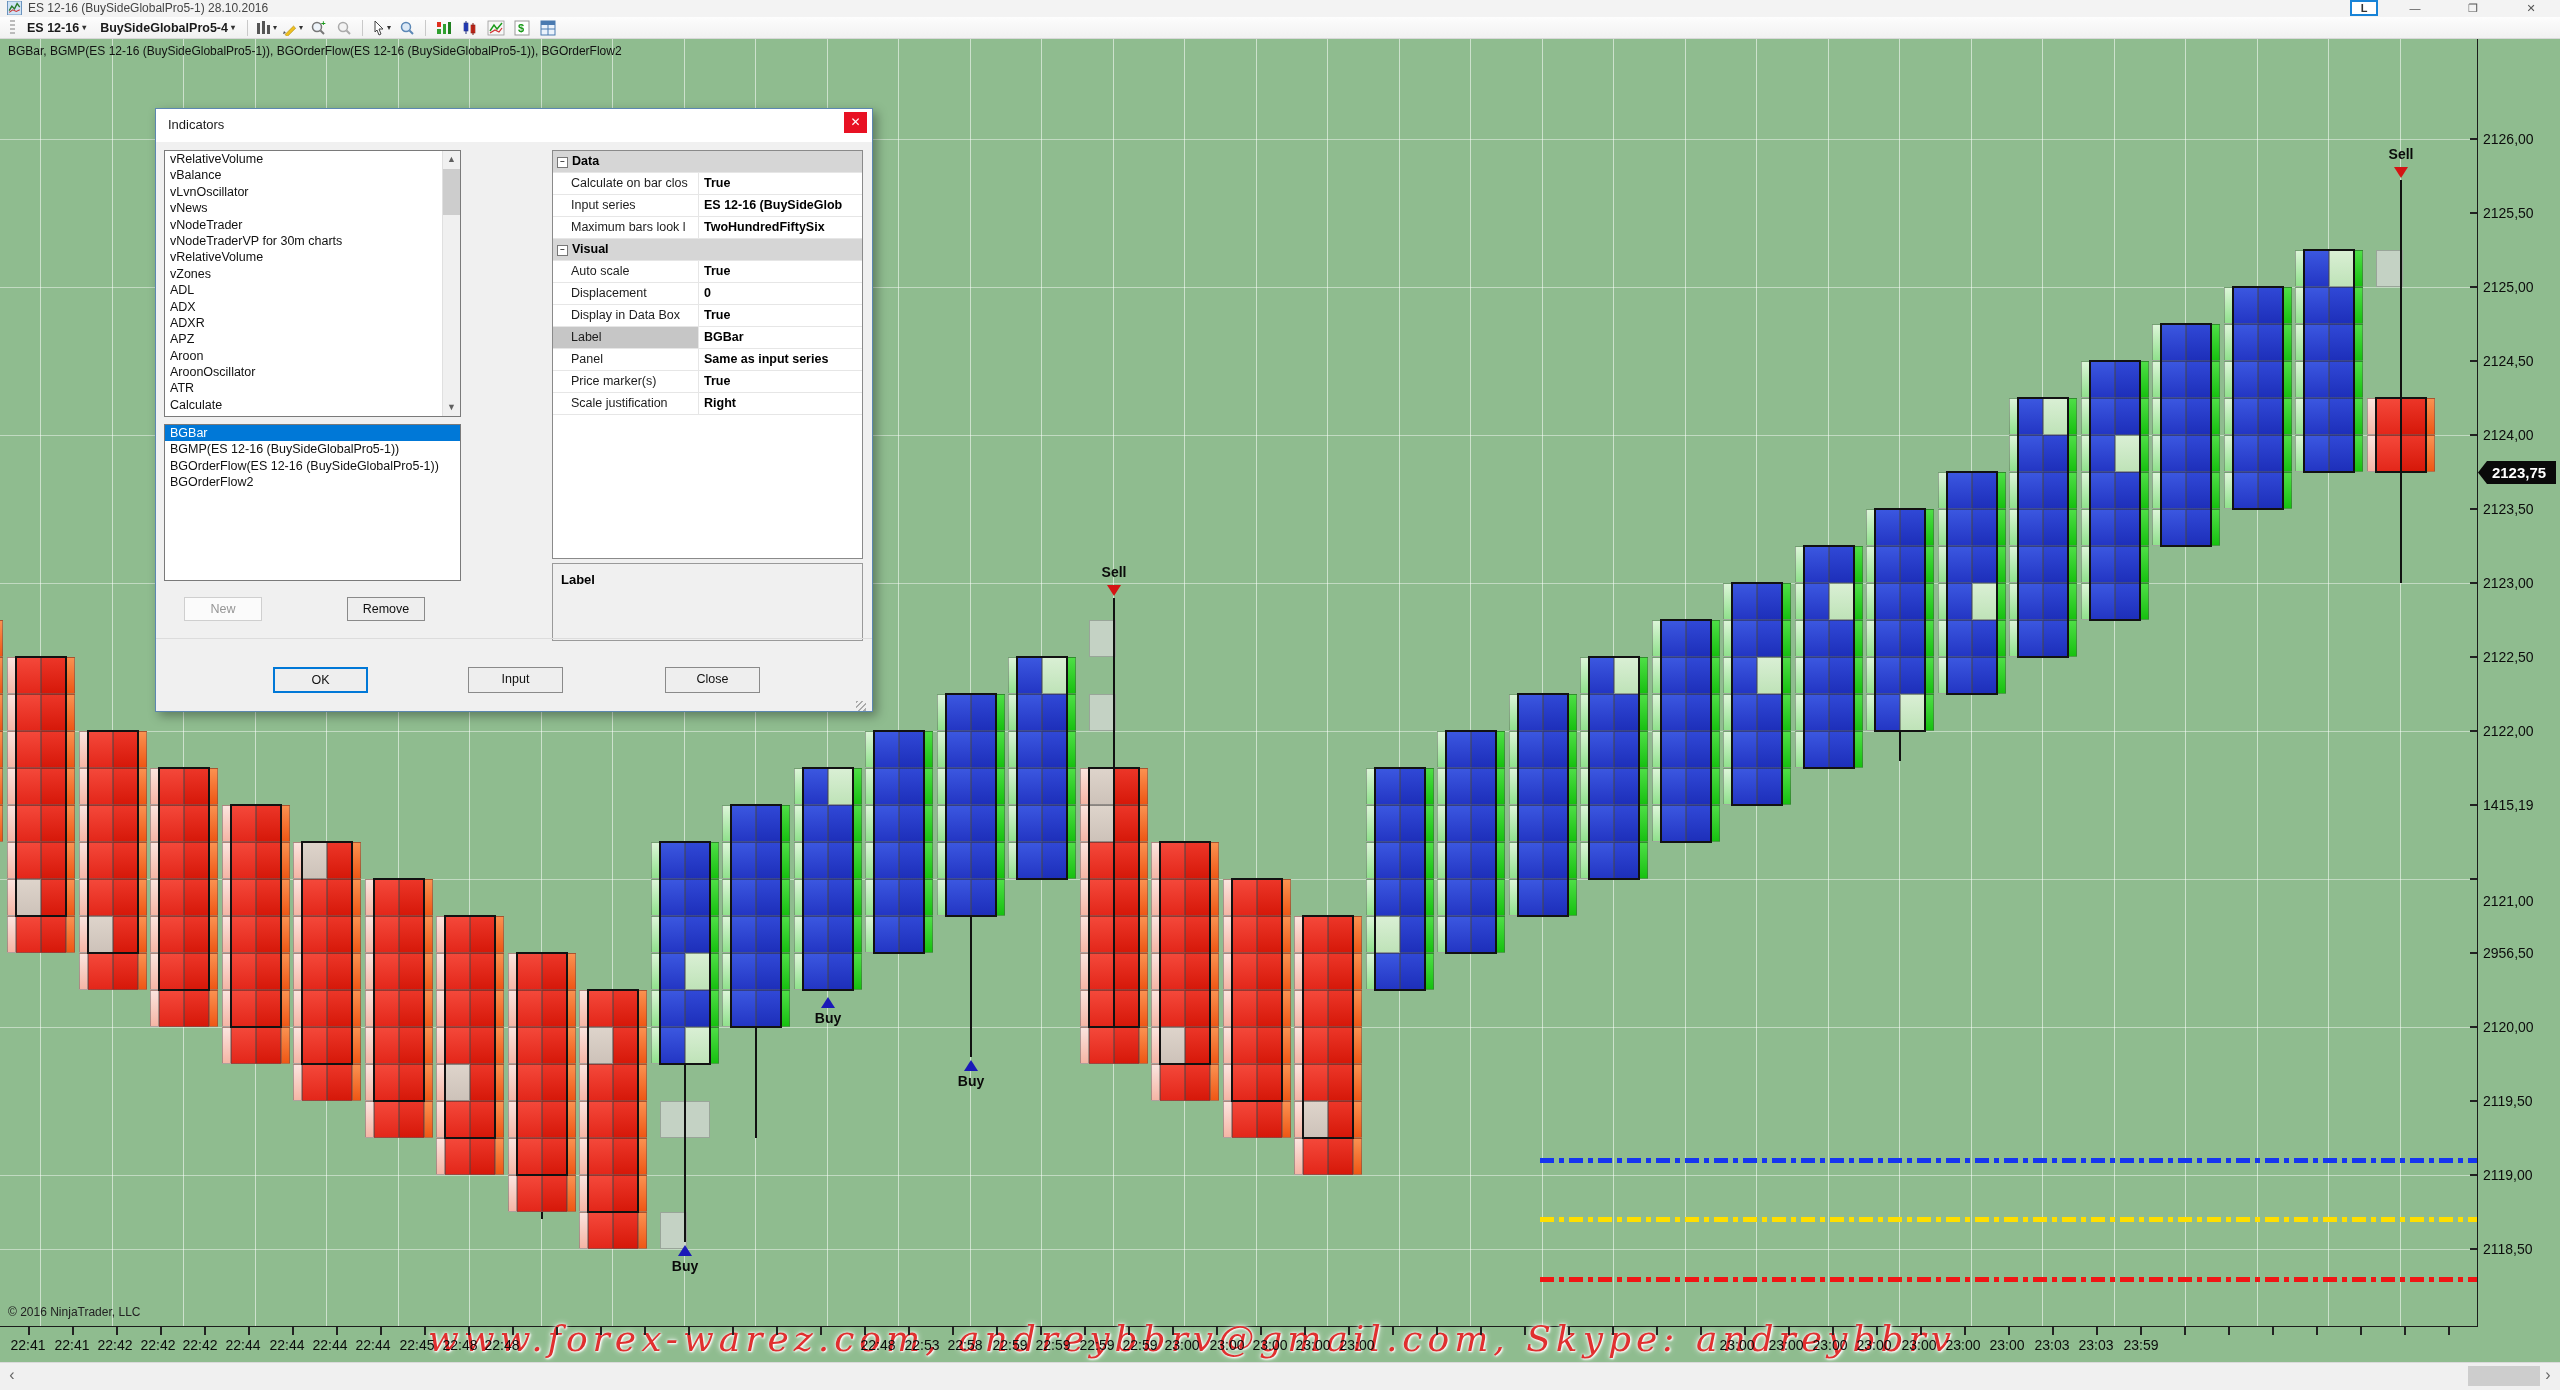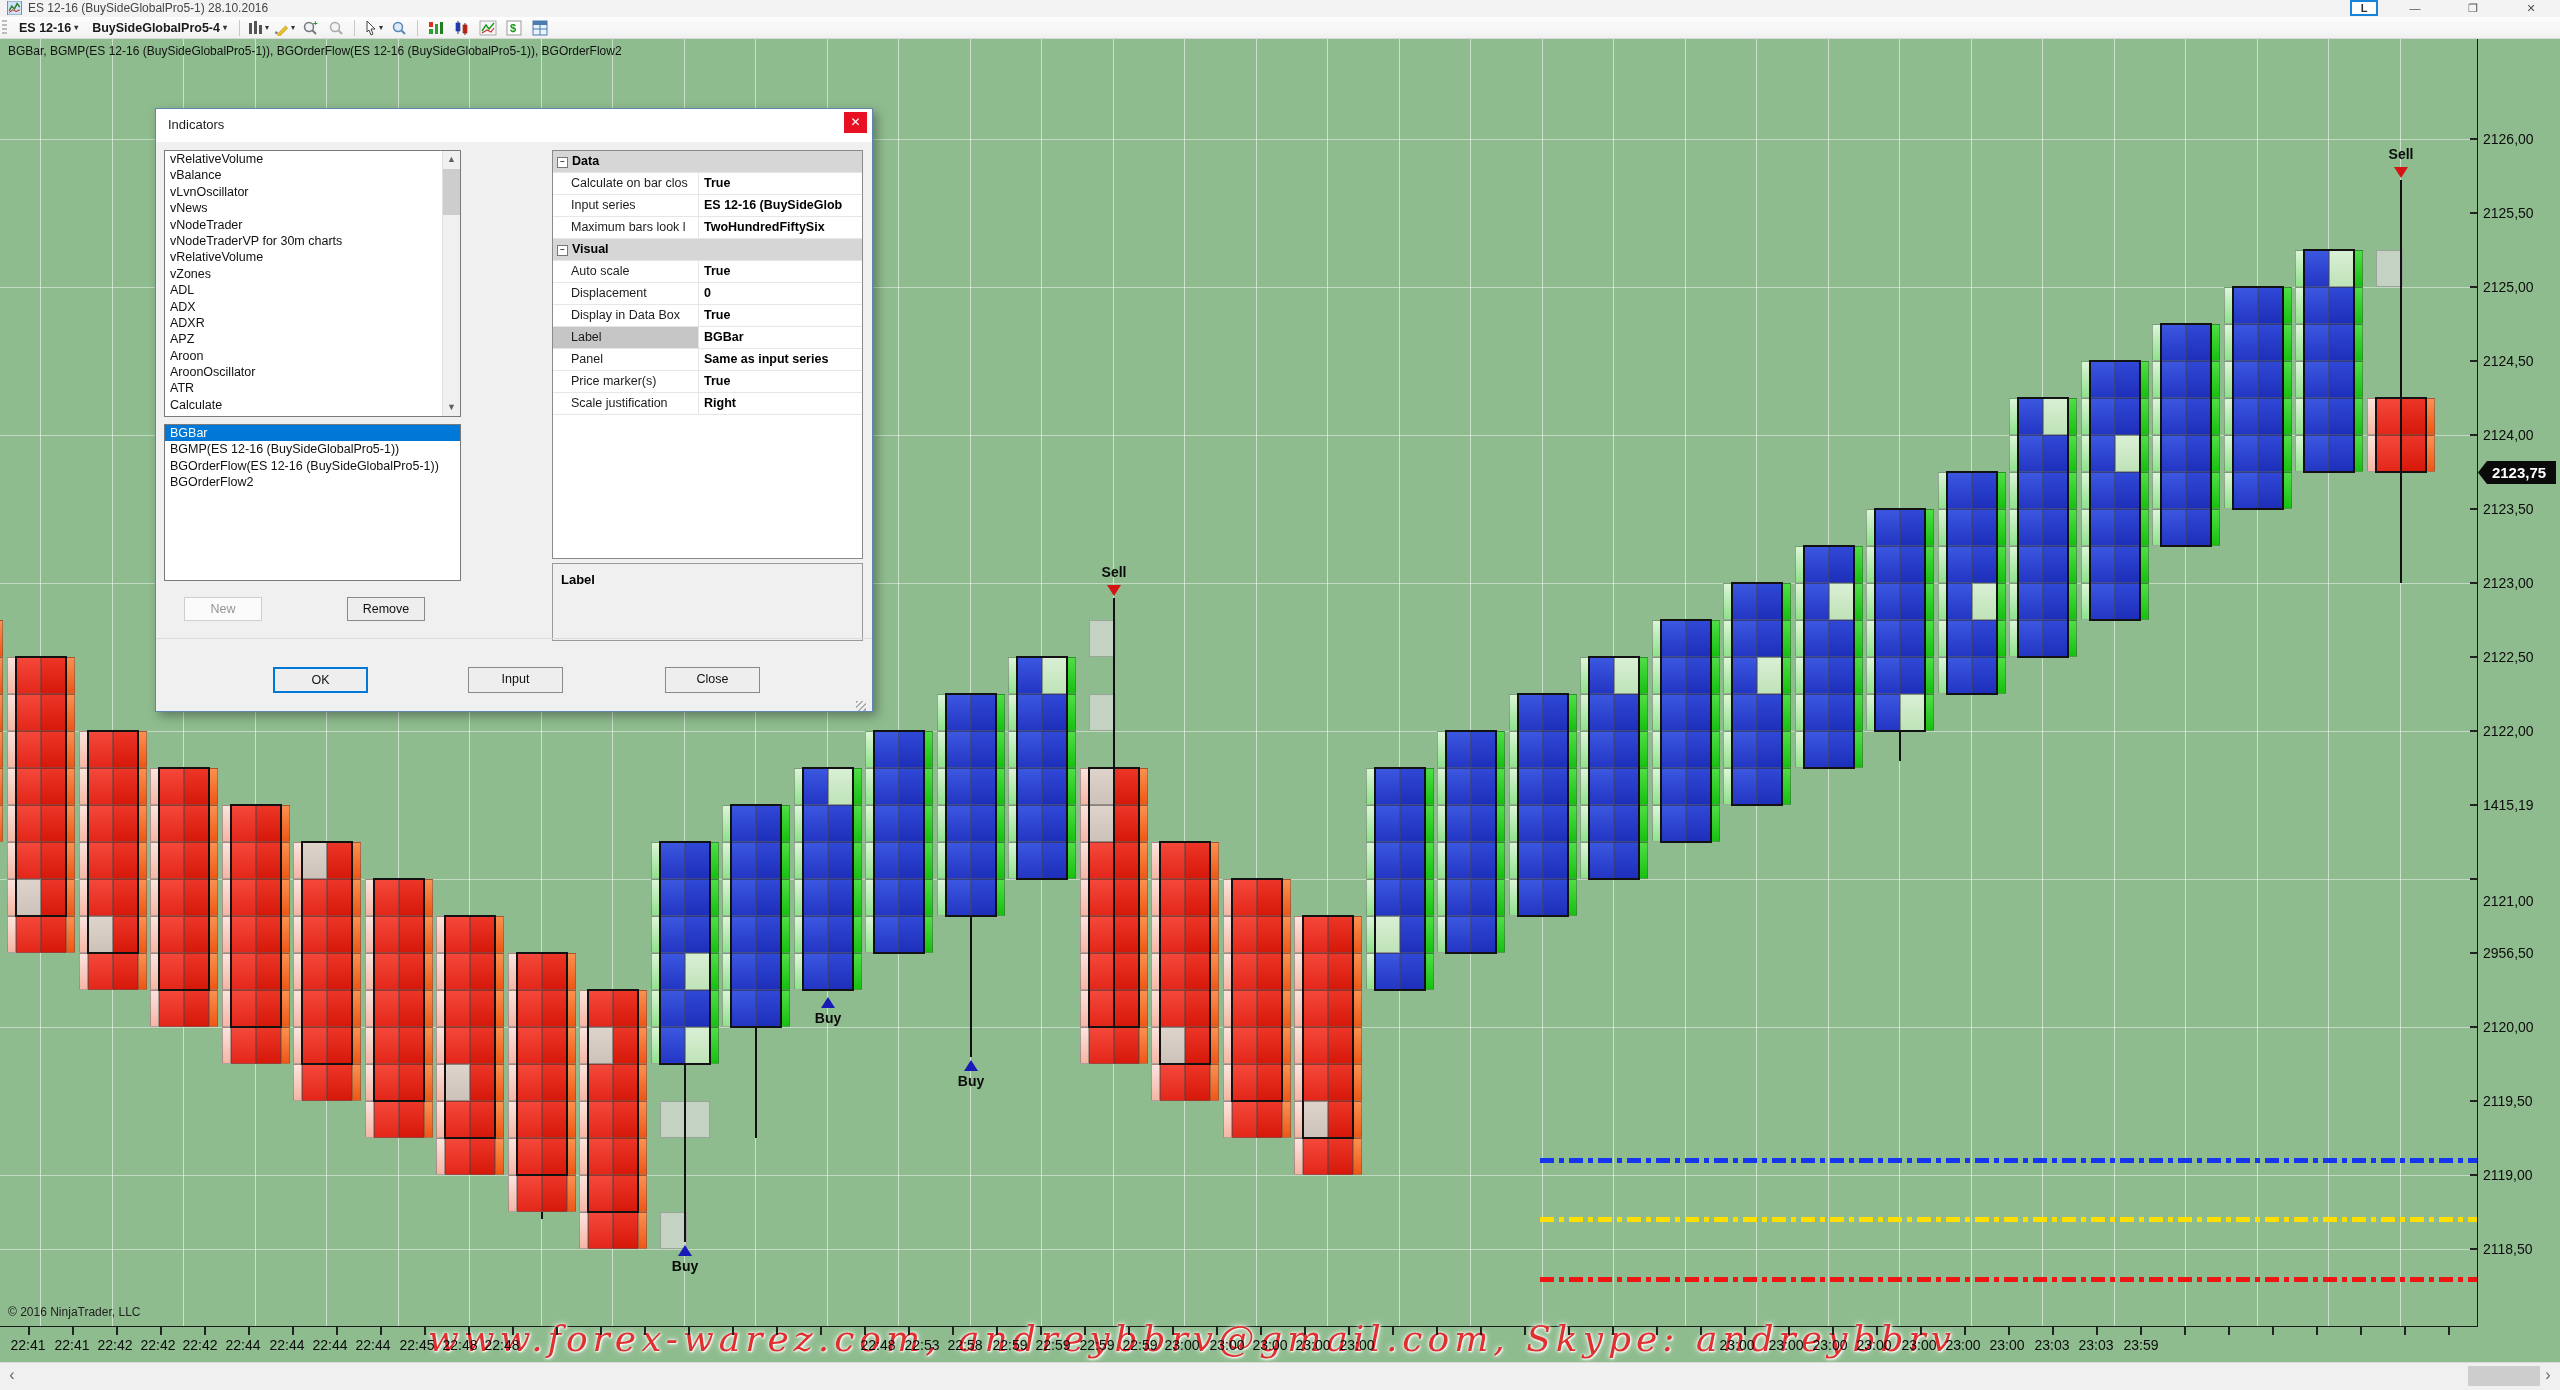--- a/index.html
+++ b/index.html
@@ -6,21 +6,21 @@
   #app{position:relative;width:2560px;height:1390px;overflow:hidden;font-family:"Liberation Sans",sans-serif;background:#8fbc8f;}
   .abs{position:absolute;}
   
   #titlebar{left:0;top:0;width:2560px;height:17px;background:#f3f3f3;border-bottom:1px solid #e2e2e2;}
   #title-icon{left:7px;top:1px;width:15px;height:14px;}
   #title-text{left:28px;top:1px;font-size:12px;color:#444;}
   .winbtn{top:0;width:30px;height:16px;text-align:center;font-size:11px;color:#555;line-height:16px;cursor:default;}
   #link-btn{left:2350px;top:0px;width:28px;height:16px;background:#fff;border:2px solid #1883d7;box-sizing:border-box;color:#333;font-size:11px;text-align:center;line-height:12px;font-weight:bold;}
   #btn-min{left:2400px;} #btn-max{left:2458px;} #btn-close{left:2516px;}
   
-  #toolbar{left:0;top:17px;width:2560px;height:22px;background:linear-gradient(#fdfdfd,#f1f1f1);border-bottom:1px solid #d8d8d8;display:flex;align-items:center;gap:4px;padding-left:2px;box-sizing:border-box;}
+  #toolbar{left:0;top:17px;width:2560px;height:22px;background:linear-gradient(#fdfdfd,#f1f1f1);border-bottom:1px solid #d8d8d8;display:flex;align-items:center;gap:4px;padding-left:10px;box-sizing:border-box;}
   .grip{width:5px;height:16px;background:repeating-linear-gradient(#bbb 0 2px,transparent 2px 4px);margin-right:3px;}
   .tb-dd{display:flex;align-items:center;gap:3px;padding:1px 5px;font-size:12.5px;color:#1a1a1a;font-weight:bold;}
   .caret{font-size:8px;color:#333;}
   .tb-sep{width:1px;height:16px;background:#c9c9c9;margin:0 3px;}
   .tb-ico{width:22px;height:18px;display:flex;align-items:center;justify-content:center;}
   
   #chart{left:0;top:39px;width:2560px;height:1288px;background:#8fbc8f;overflow:hidden;}
   .gridv{width:1px;background:rgba(255,255,255,0.55);}
   .gridh{height:1px;background:rgba(255,255,255,0.45);}
   .ptick{width:7px;height:2px;background:#222;}

